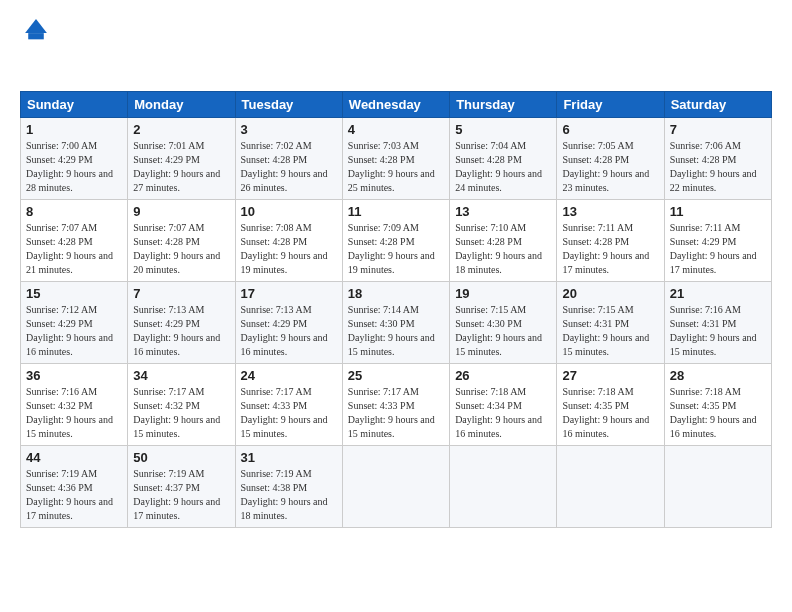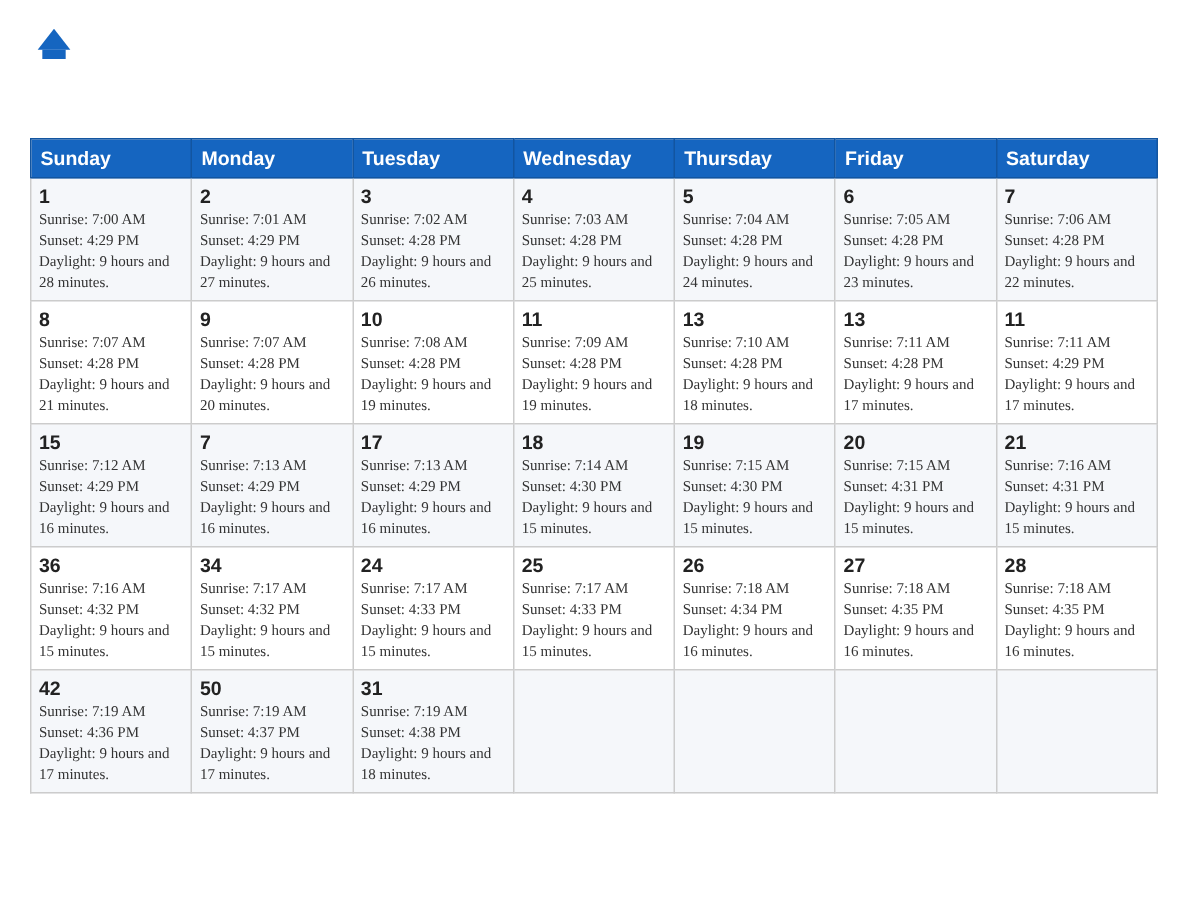--- a/index.html
+++ b/index.html
@@ -253,21 +253,21 @@
             <span class="day-num">27</span>
             <div class="day-info">Sunrise: 7:18 AM<br>Sunset: 4:35 PM<br>Daylight: 9 hours and 16 minutes.</div>
           </td>
           <td>
             <span class="day-num">28</span>
             <div class="day-info">Sunrise: 7:18 AM<br>Sunset: 4:35 PM<br>Daylight: 9 hours and 16 minutes.</div>
           </td>
         </tr>
         <tr>
           <td>
-            <span class="day-num">42</span>
+            <span class="day-num">44</span>
             <div class="day-info">Sunrise: 7:19 AM<br>Sunset: 4:36 PM<br>Daylight: 9 hours and 17 minutes.</div>
           </td>
           <td>
             <span class="day-num">50</span>
             <div class="day-info">Sunrise: 7:19 AM<br>Sunset: 4:37 PM<br>Daylight: 9 hours and 17 minutes.</div>
           </td>
           <td>
             <span class="day-num">31</span>
             <div class="day-info">Sunrise: 7:19 AM<br>Sunset: 4:38 PM<br>Daylight: 9 hours and 18 minutes.</div>
           </td>

